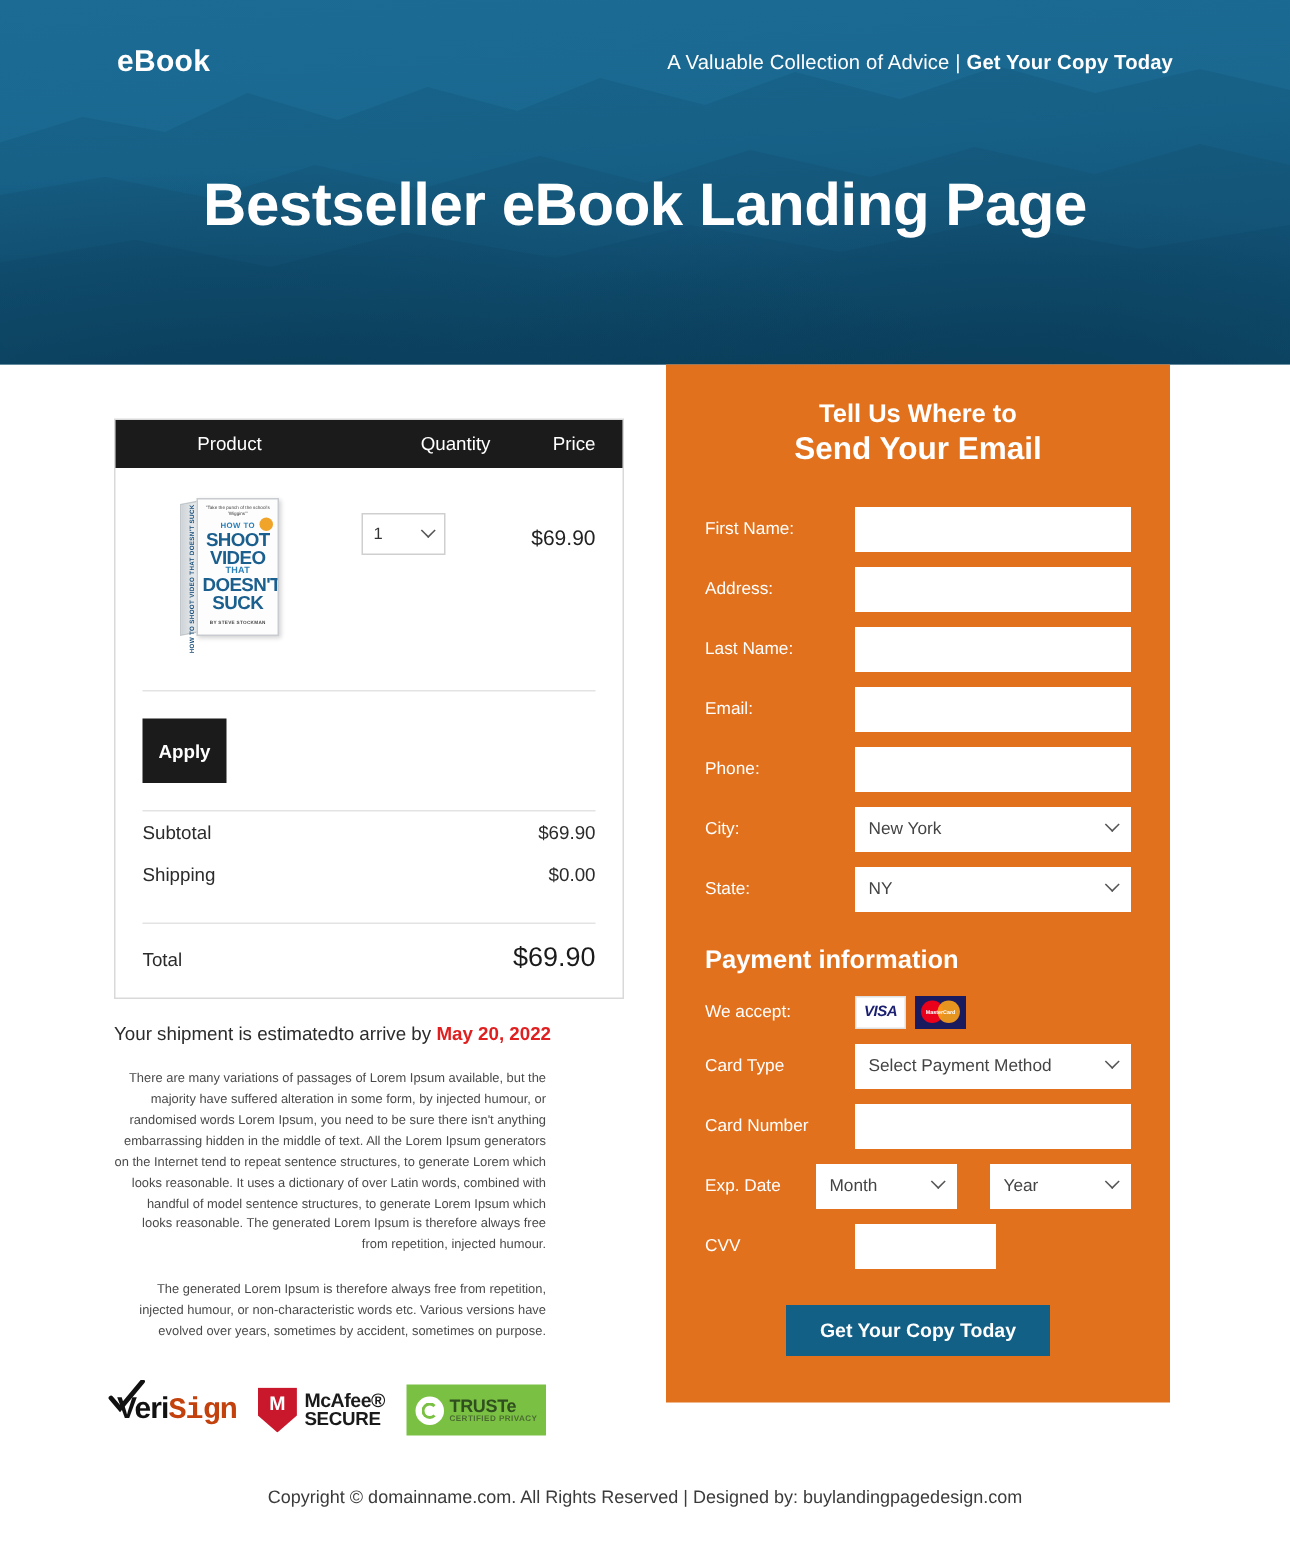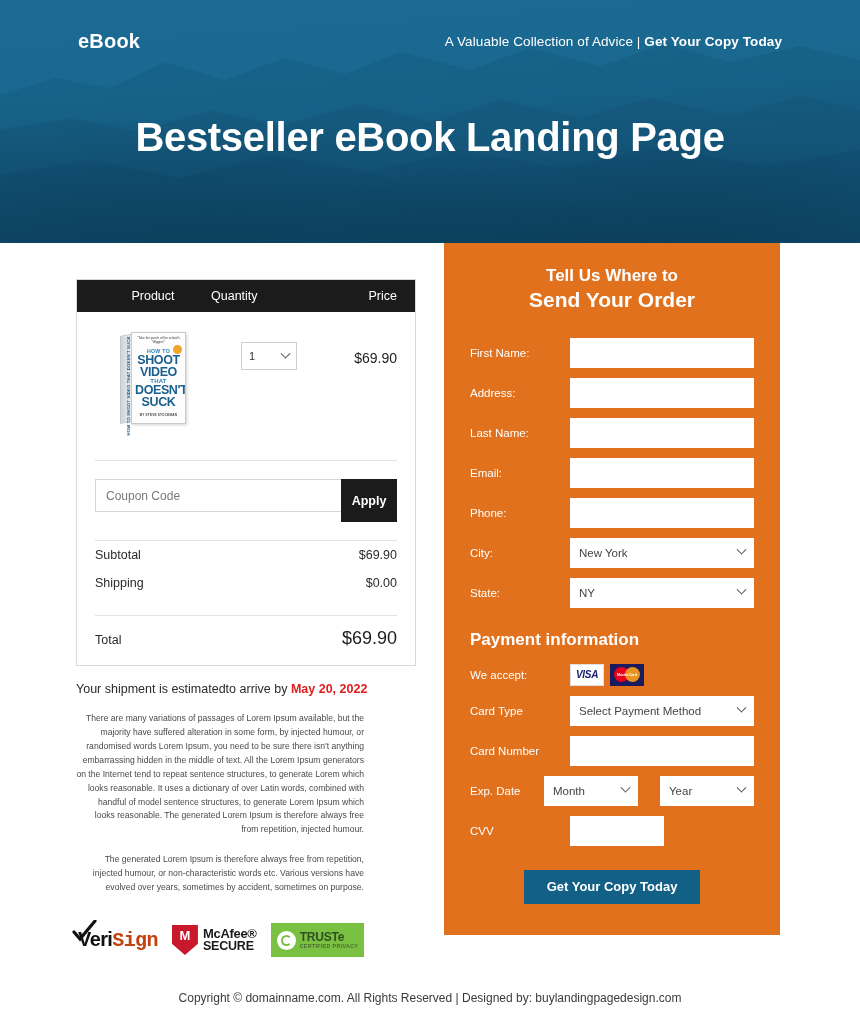--- a/index.html
+++ b/index.html
@@ -55,21 +55,21 @@
     margin-left: 76px; width: 340px;
     border: 1px solid #d9d9d9; background: #fff;
   }
   .cart-head {
     background: #1b1b1b; color: #fff;
     display: flex; align-items: center;
     height: 32px; padding: 0 18px;
     font-size: 12.5px;
   }
   .cart-head .c-prod { width: 116px; text-align: center; }
-  .cart-head .c-qty { flex: 1; text-align: left; }
+  .cart-head .c-qty { flex: 1; text-align: right; }
   .cart-head .c-price { width: 70px; text-align: right; }
 
   .cart-body { padding: 14px 18px 0 18px; }
   .cart-row { display: flex; align-items: flex-start; min-height: 128px; }
   .prod-cell { width: 116px; display: flex; justify-content: center; padding-top: 6px; }
   .qty-cell { flex: 1; display: flex; justify-content: center; padding-top: 16px; }
   .price-cell { width: 70px; text-align: right; padding-top: 24px; font-size: 14px; color: #222; }
 
   
   .book { position: relative; width: 66px; height: 100px; }
@@ -289,21 +289,20 @@
                 <span class="chev"></span>
               </div>
             </div>
             <div class="price-cell">$69.90</div>
           </div>
         </div>
 
         <div class="divider"></div>
 
         <div class="coupon-wrap">
-          <input class="coupon-input" type="text" placeholder="Coupon Code" style="">
           <button class="apply-btn">Apply</button>
         </div>
 
         <div class="totals">
           <div class="rule"></div>
           <div class="t-row">
             <span>Subtotal</span>
             <span>$69.90</span>
           </div>
           <div class="t-row">
@@ -353,21 +352,21 @@
             <div class="l1">TRUSTe</div>
             <div class="l2">CERTIFIED PRIVACY</div>
           </div>
         </div>
       </div>
     </div>
 
     <div class="order-panel">
       <div class="panel-title">
         <span class="l1">Tell Us Where to</span>
-        <span class="l2">Send Your Order</span>
+        <span class="l2">Send Your Email</span>
       </div>
 
       <div class="field">
         <div class="lab">First Name:</div>
         <div class="ctrl"><input class="inp" type="text" value="" style=""></div>
       </div>
       <div class="field">
         <div class="lab">Address:</div>
         <div class="ctrl"><input class="inp" type="text" value="" style=""></div>
       </div>

